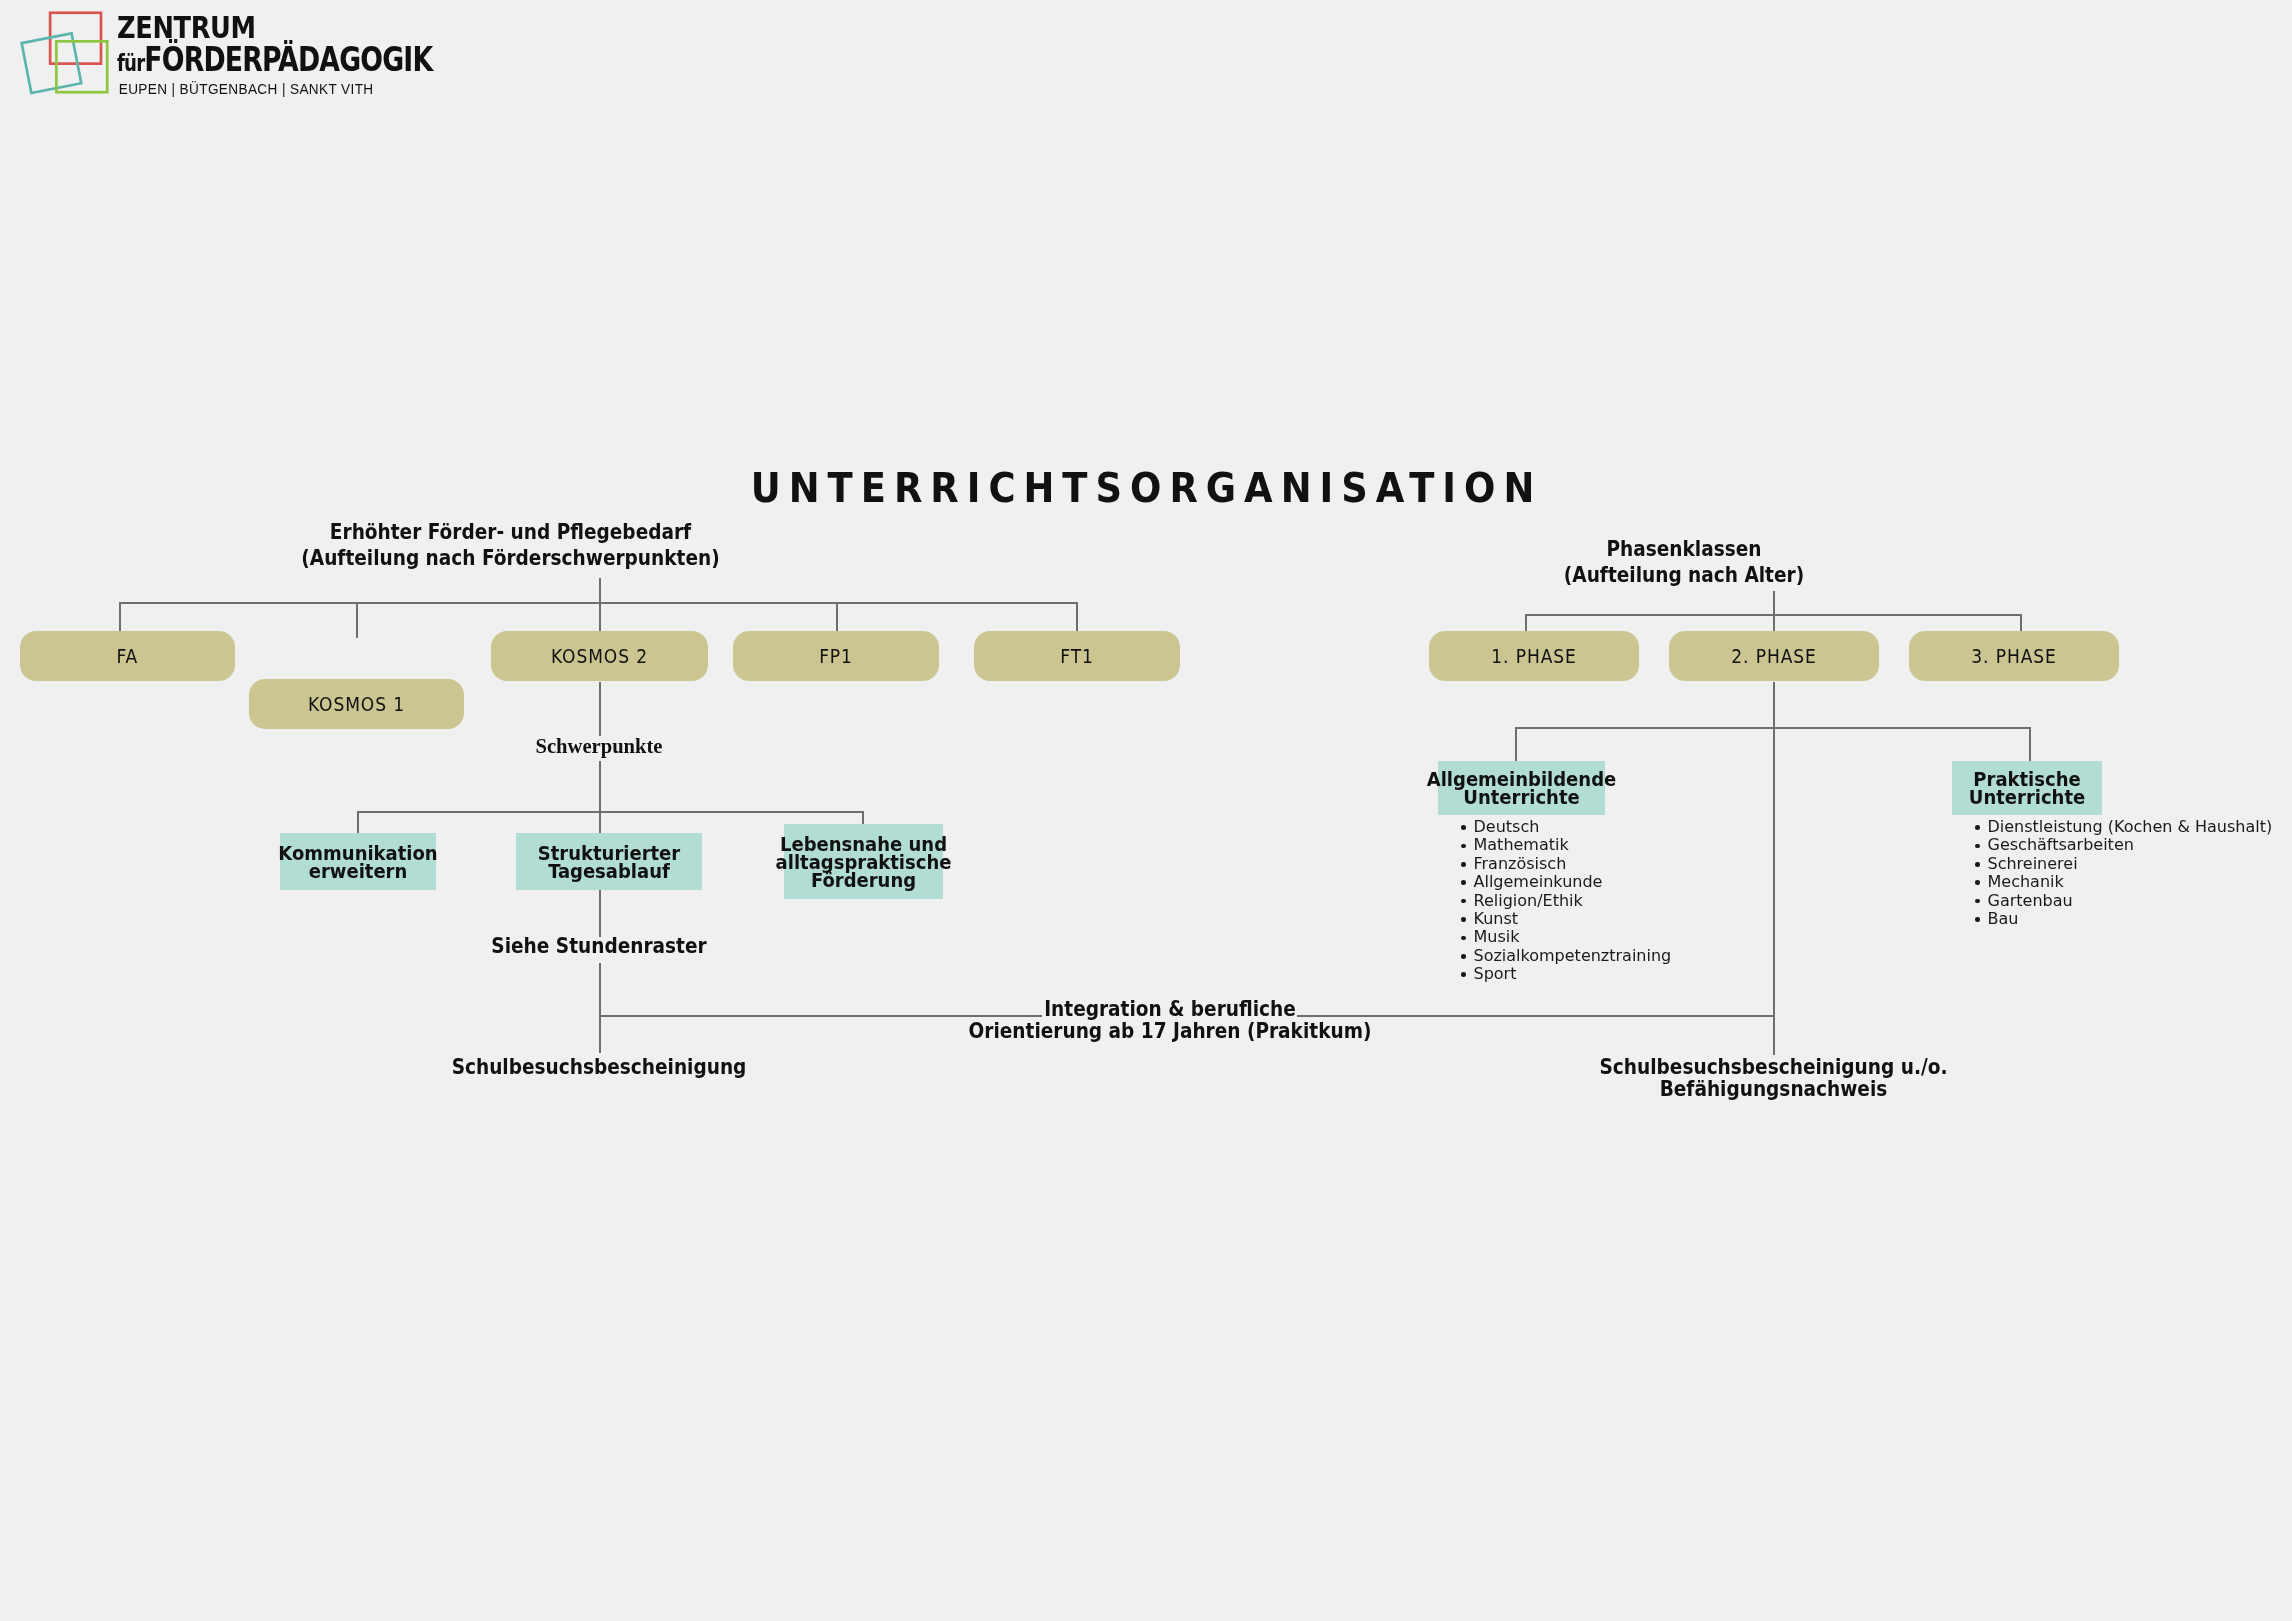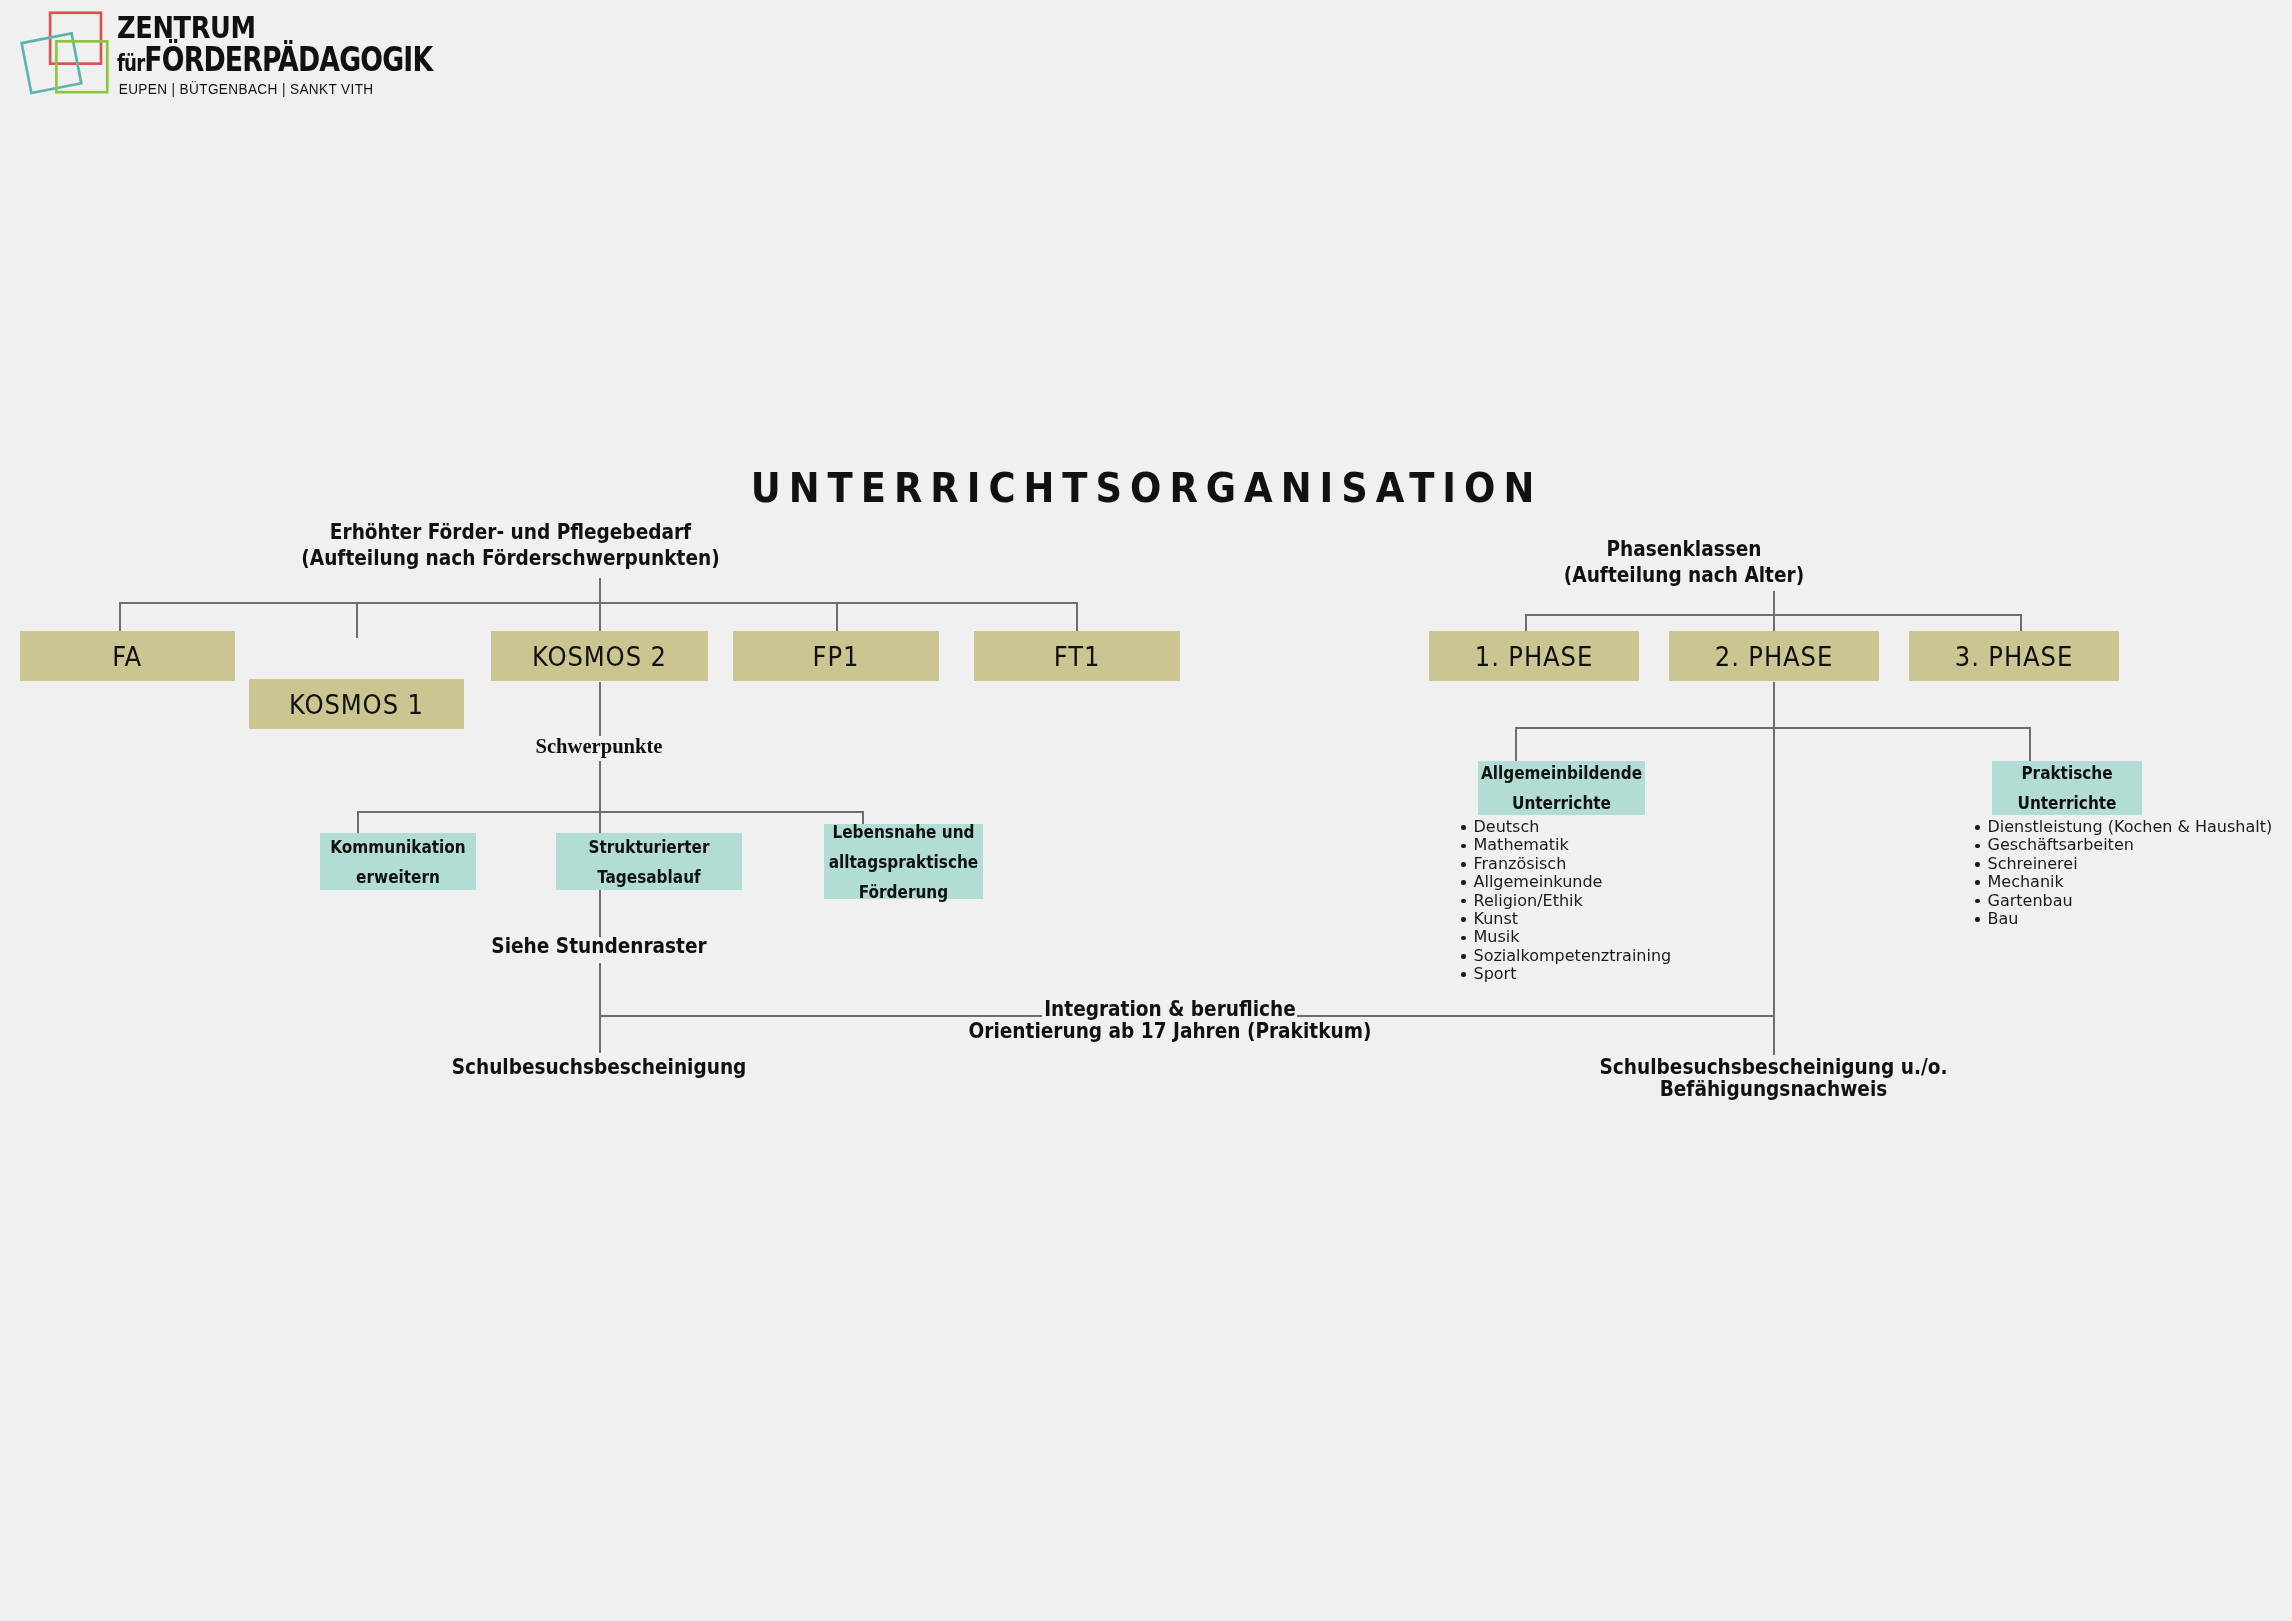--- a/index.html
+++ b/index.html
@@ -42,29 +42,28 @@
     font-family:"DejaVu Sans Condensed","Liberation Sans",sans-serif;
     font-weight:bold;font-size:20.6px;line-height:26px;
     text-align:center;color:#111;white-space:pre-line;
   }
 
   
   .gbox{
     position:absolute;background:#cbc691;
     display:flex;align-items:center;justify-content:center;
     font-family:"DejaVu Sans Condensed","Liberation Sans",sans-serif;
-    font-size:27px;letter-spacing:0.9px;color:#111;font-weight:400;
+    font-size:19px;letter-spacing:0.9px;color:#111;font-weight:400;border-radius:16px;
   }
   .tbox{
     position:absolute;background:#b2ddd4;
     display:flex;align-items:center;justify-content:center;text-align:center;
     font-family:"DejaVu Sans Condensed","Liberation Sans",sans-serif;
-    font-weight:bold;font-size:17px;line-height:30px;color:#111;
+    font-weight:bold;font-size:20px;line-height:18px;color:#111;
     white-space:pre-line;
-    margin-left:40px;
   }
 
   
   .ln{position:absolute;background:#6e6e6e;}
   .lnh{height:1.8px;}
   .lnv{width:1.8px;}
 
   
   .blist{
     position:absolute;margin:0;padding:0 0 0 23px;list-style:none;

